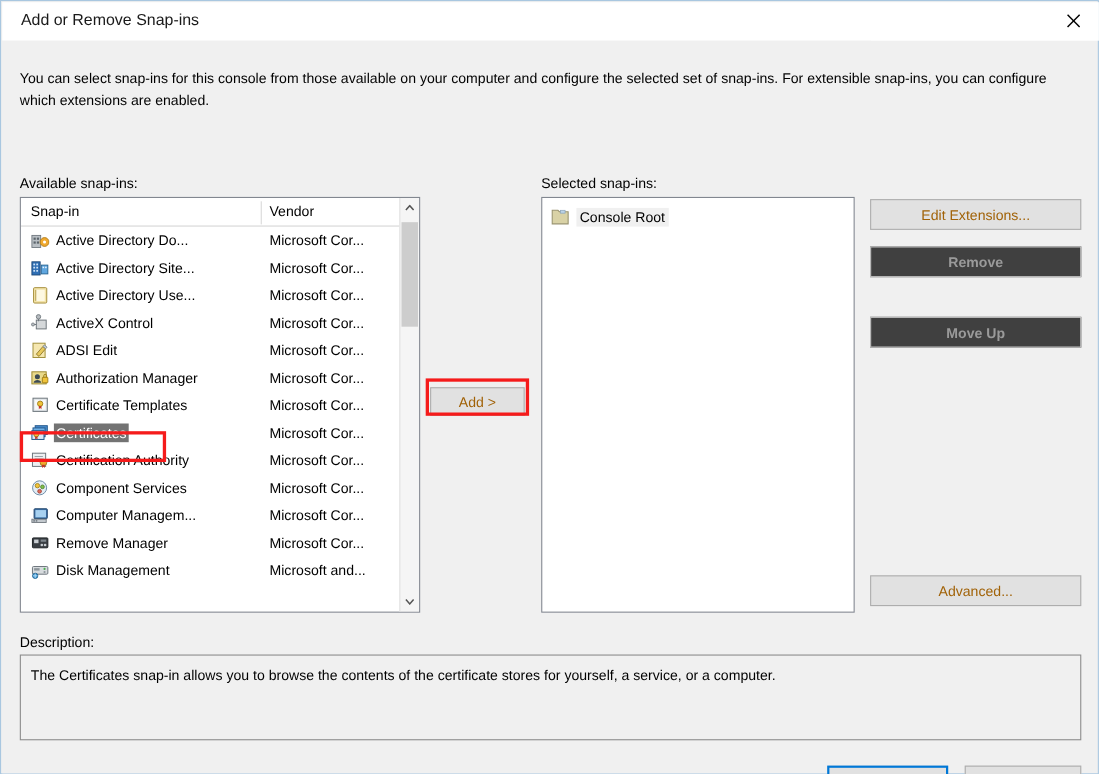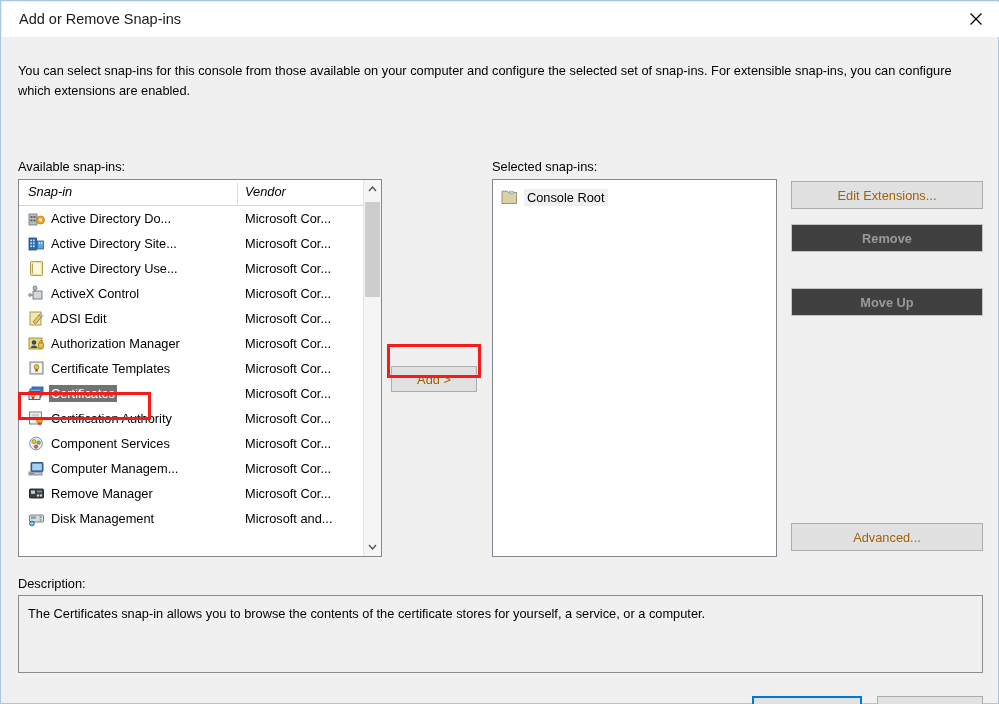--- a/index.html
+++ b/index.html
@@ -95,21 +95,20 @@
     width: 364px; height: 378px;
   }
   .col-head {
     position: absolute;
     left: 0; top: 0;
     width: 100%;
     height: 26px;
     background: #ffffff;
     border-bottom: 1px solid #d6d6d6;
     box-sizing: border-box;
-    font-style: italic;
   }
   .col-head .ch {
     position: absolute;
     top: 4px;
     font-size: 12.8px;
     color: #000;
   }
   .ch-snapin { left: 9px; }
   .ch-vendor { left: 226px; }
   .col-sep {
@@ -200,21 +199,21 @@
     justify-content: center;
     cursor: default;
     padding: 0;
   }
   .btn.disabled {
     color: #9a9a9a;
     background: #404040;
     border-color: #c4c4c4;
     font-weight: bold;
   }
-  .btn-add { left: 389px; top: 329px; width: 86px; height: 26px; }
+  .btn-add { left: 389px; top: 315px; width: 86px; height: 26px; }
 
   .btn-edit-ext  { left: 789px; top: 144px; width: 192px; height: 28px; }
   .btn-remove    { left: 789px; top: 187px; width: 192px; height: 28px; }
   .btn-moveup    { left: 789px; top: 251px; width: 192px; height: 28px; }
   .btn-movedown  { left: 789px; top: 294px; width: 192px; height: 28px; }
   .btn-advanced  { left: 789px; top: 486px; width: 192px; height: 28px; }
 
   .btn-ok {
     left: 750px; top: 659px; width: 110px; height: 28px;
     border: 2px solid #0078d7;

